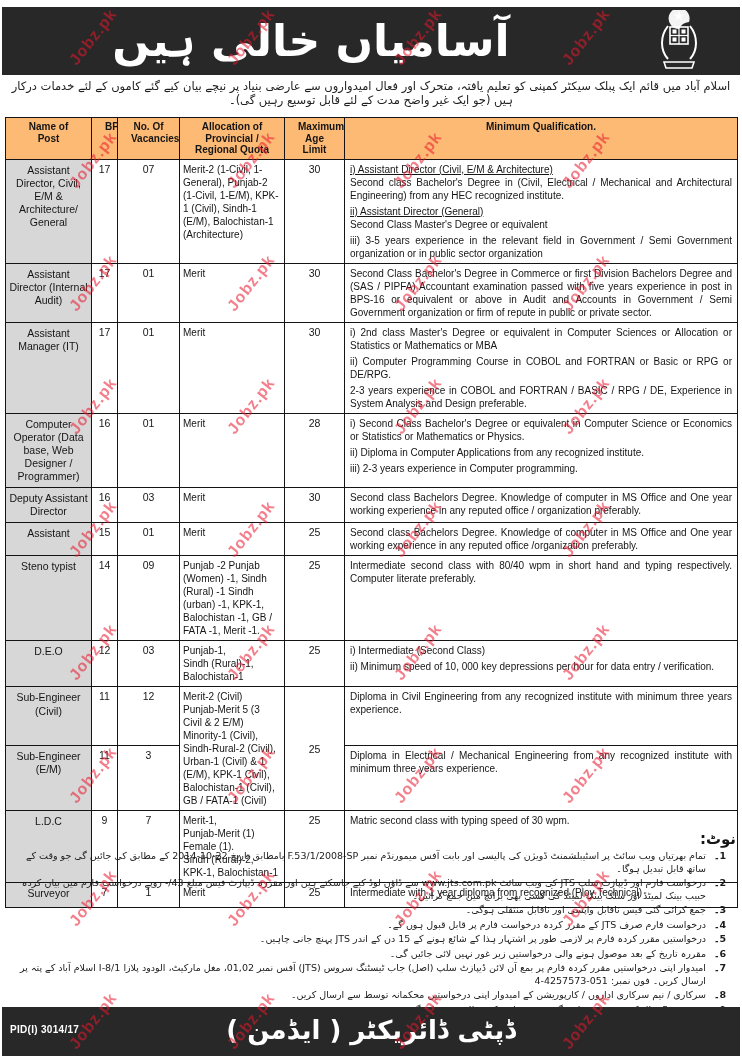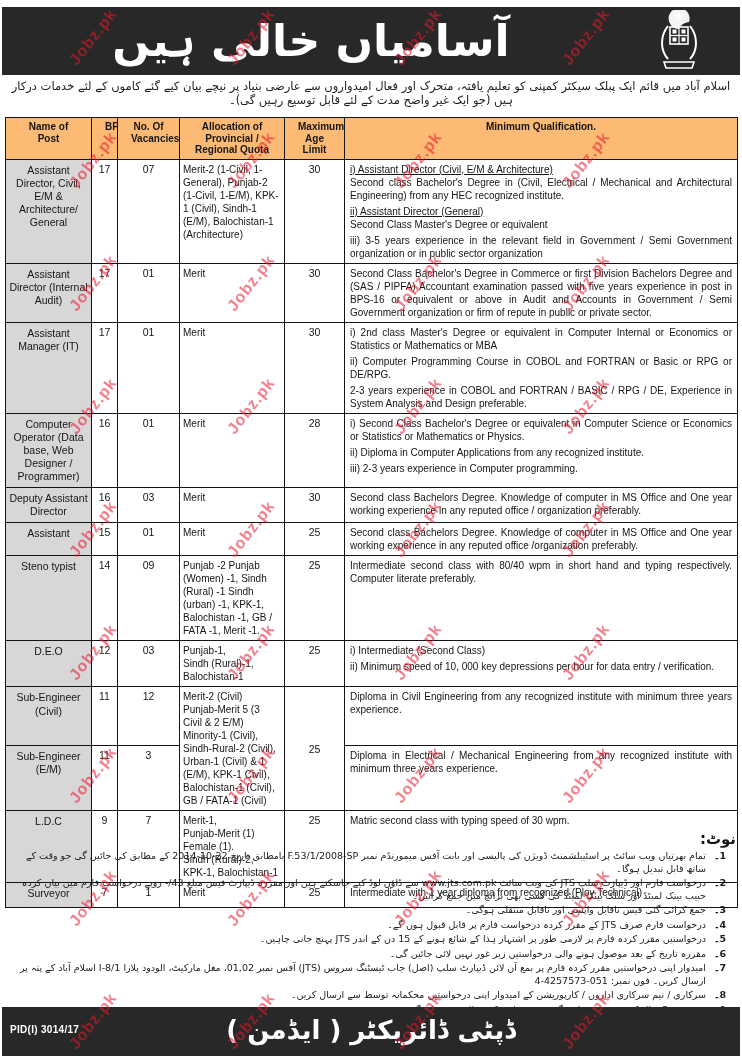--- a/index.html
+++ b/index.html
@@ -201,21 +201,21 @@
             <div class="q-line">Second Class Bachelor's Degree in Commerce or first Division Bachelors Degree and (SAS / PIPFA) Accountant examination passed with five years experience in post in BPS-16 or equivalent or above in Audit and Accounts in Government / Semi Government organization or firm of repute in public or private sector.</div>
           </td>
         </tr>
         <tr style="height: 75px;">
           <td class="c-post">Assistant Manager (IT)</td>
           <td class="c-num">17</td>
           <td class="c-num">01</td>
           <td class="c-quota">Merit</td>
           <td class="c-num">30</td>
           <td class="c-qual">
-            <div class="q-line">i) 2nd class Master's Degree or equivalent in Computer Internal or Economics or Statistics or Mathematics or MBA</div>
+            <div class="q-line">i) 2nd class Master's Degree or equivalent in Computer Sciences or Allocation or Statistics or Mathematics or MBA</div>
             <div class="q-line">ii) Computer Programming Course in COBOL and FORTRAN or Basic or RPG or DE/RPG.</div>
             <div class="q-line">2-3 years experience in COBOL and FORTRAN / BASIC / RPG / DE, Experience in System Analysis and Design preferable.</div>
           </td>
         </tr>
         <tr style="height: 70px;">
           <td class="c-post">Computer Operator (Data base, Web Designer / Programmer)</td>
           <td class="c-num">16</td>
           <td class="c-num">01</td>
           <td class="c-quota">Merit</td>
           <td class="c-num">28</td>

